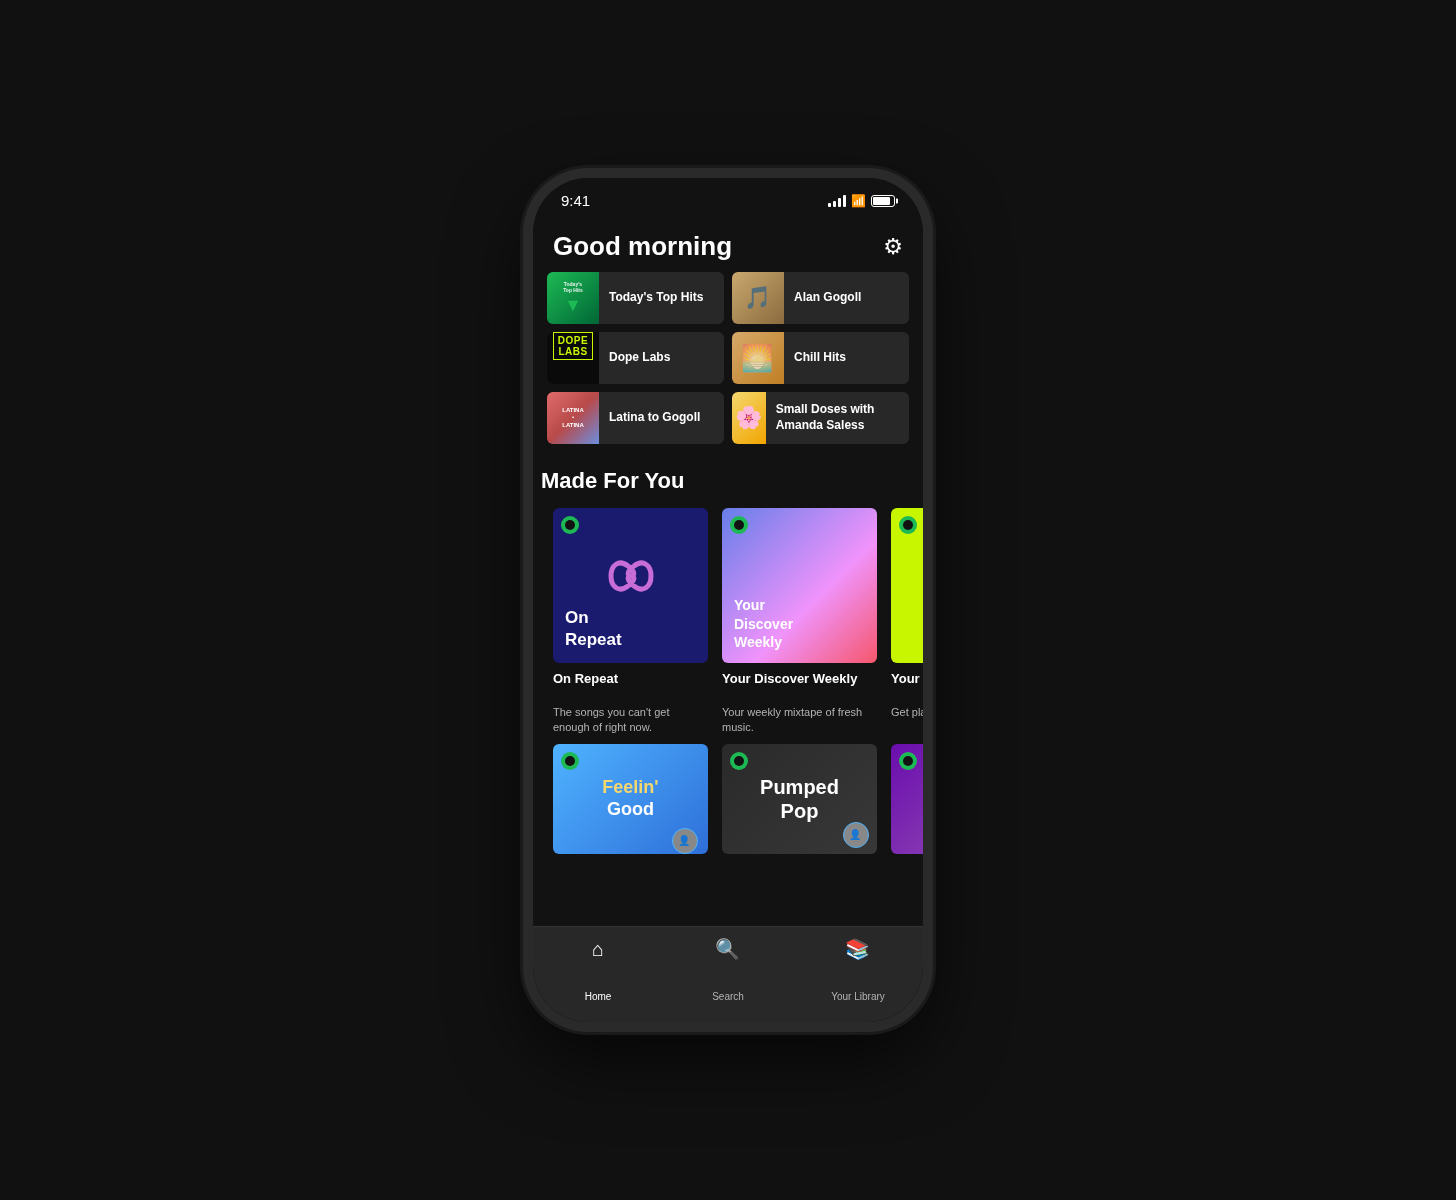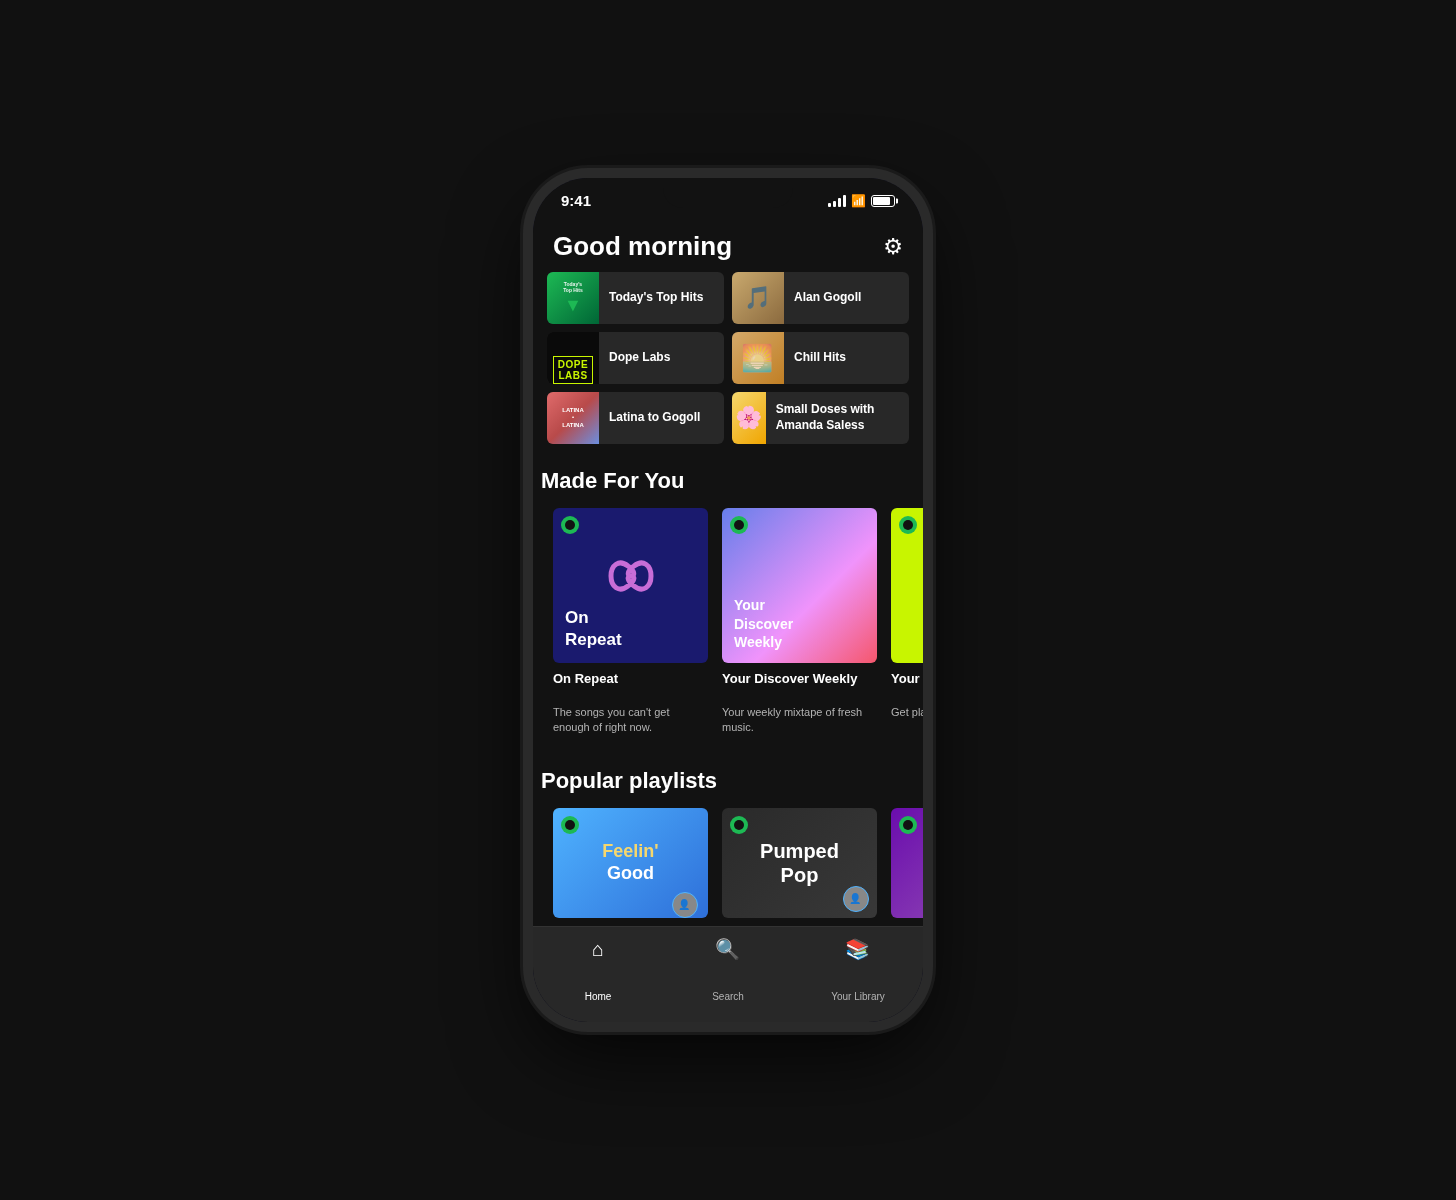--- a/index.html
+++ b/index.html
@@ -37,21 +37,21 @@
       display: flex;
       justify-content: space-between;
       align-items: center;
       padding: 14px 28px 6px;
       background: #121212;
       flex-shrink: 0;
     }
     .status-time {
       color: #fff;
       font-size: 15px;
-      font-weight: 700;
+      font-weight: 400;
     }
     .status-icons {
       display: flex;
       align-items: center;
       gap: 5px;
     }
     .signal-bars {
       display: flex;
       align-items: flex-end;
       gap: 2px;
@@ -181,21 +181,21 @@
       align-items: center;
       justify-content: center;
       font-size: 20px;
     }
 
     .thumb-dope {
       width: 52px;
       height: 52px;
       background: #0a0a0a;
       display: flex;
-      align-items: flex-end;
+      align-items: flex-start;
       justify-content: center;
     }
     .dope-text {
       font-size: 10px;
       font-weight: 900;
       color: #c8f500;
       text-align: center;
       line-height: 1.1;
       border: 1.5px solid #c8f500;
       padding: 2px 4px;
@@ -587,21 +587,20 @@
               </div>
 
             </div>
           </div>
           <div class="card-title">Your</div>
           <div class="card-desc">Get play</div>
         </div>
 
       </div>
 
-      <div class="section-title" style="margin-top:16px;">Popular playlists</div>
 
       <div class="cards-row" style="padding-bottom:20px;">
 
         <div class="popular-card">
           <div class="popular-thumb">
             <div style="width:100%;height:100%;background:linear-gradient(135deg,#4fb3ff 0%,#2e6fd9 100%);display:flex;align-items:center;justify-content:center;position:relative;">
               <div class="spotify-dot">
                 <div class="spotify-dot-inner"></div>
               </div>
               <div class="feelin-good-text"><span class="feelin-yellow">Feelin'</span><br>Good</div>

